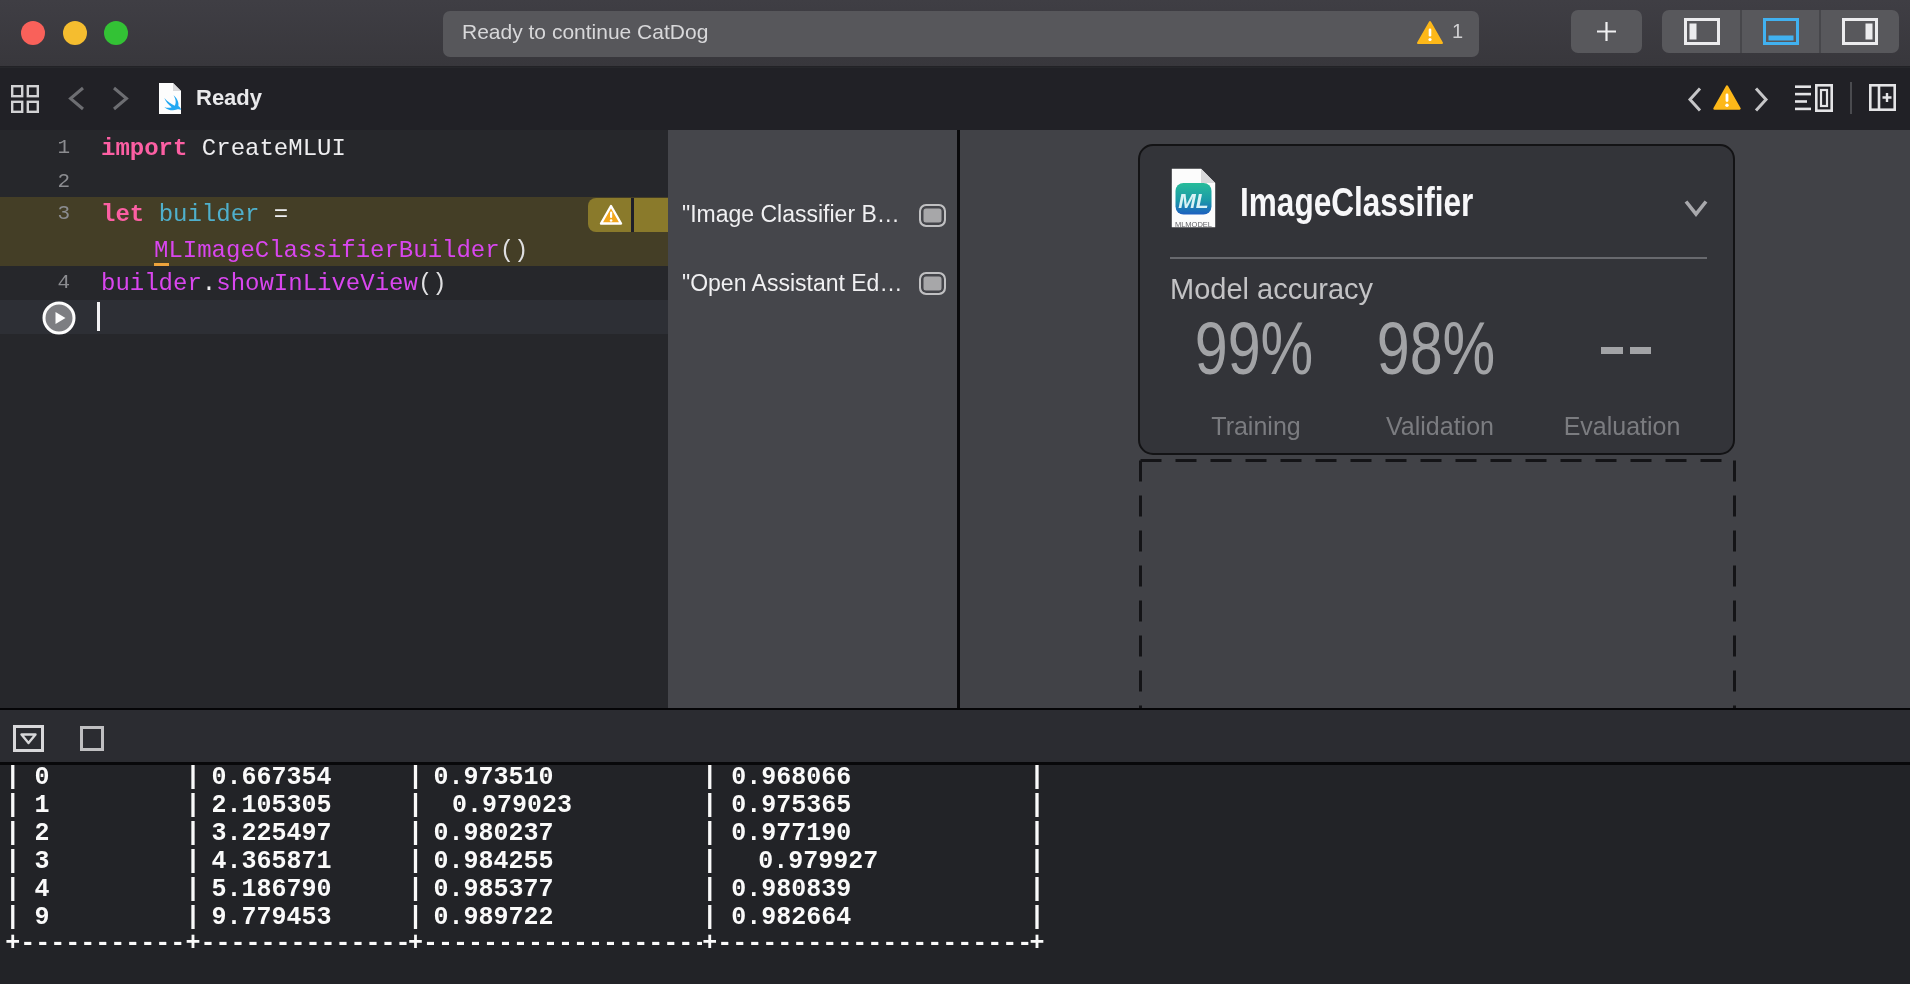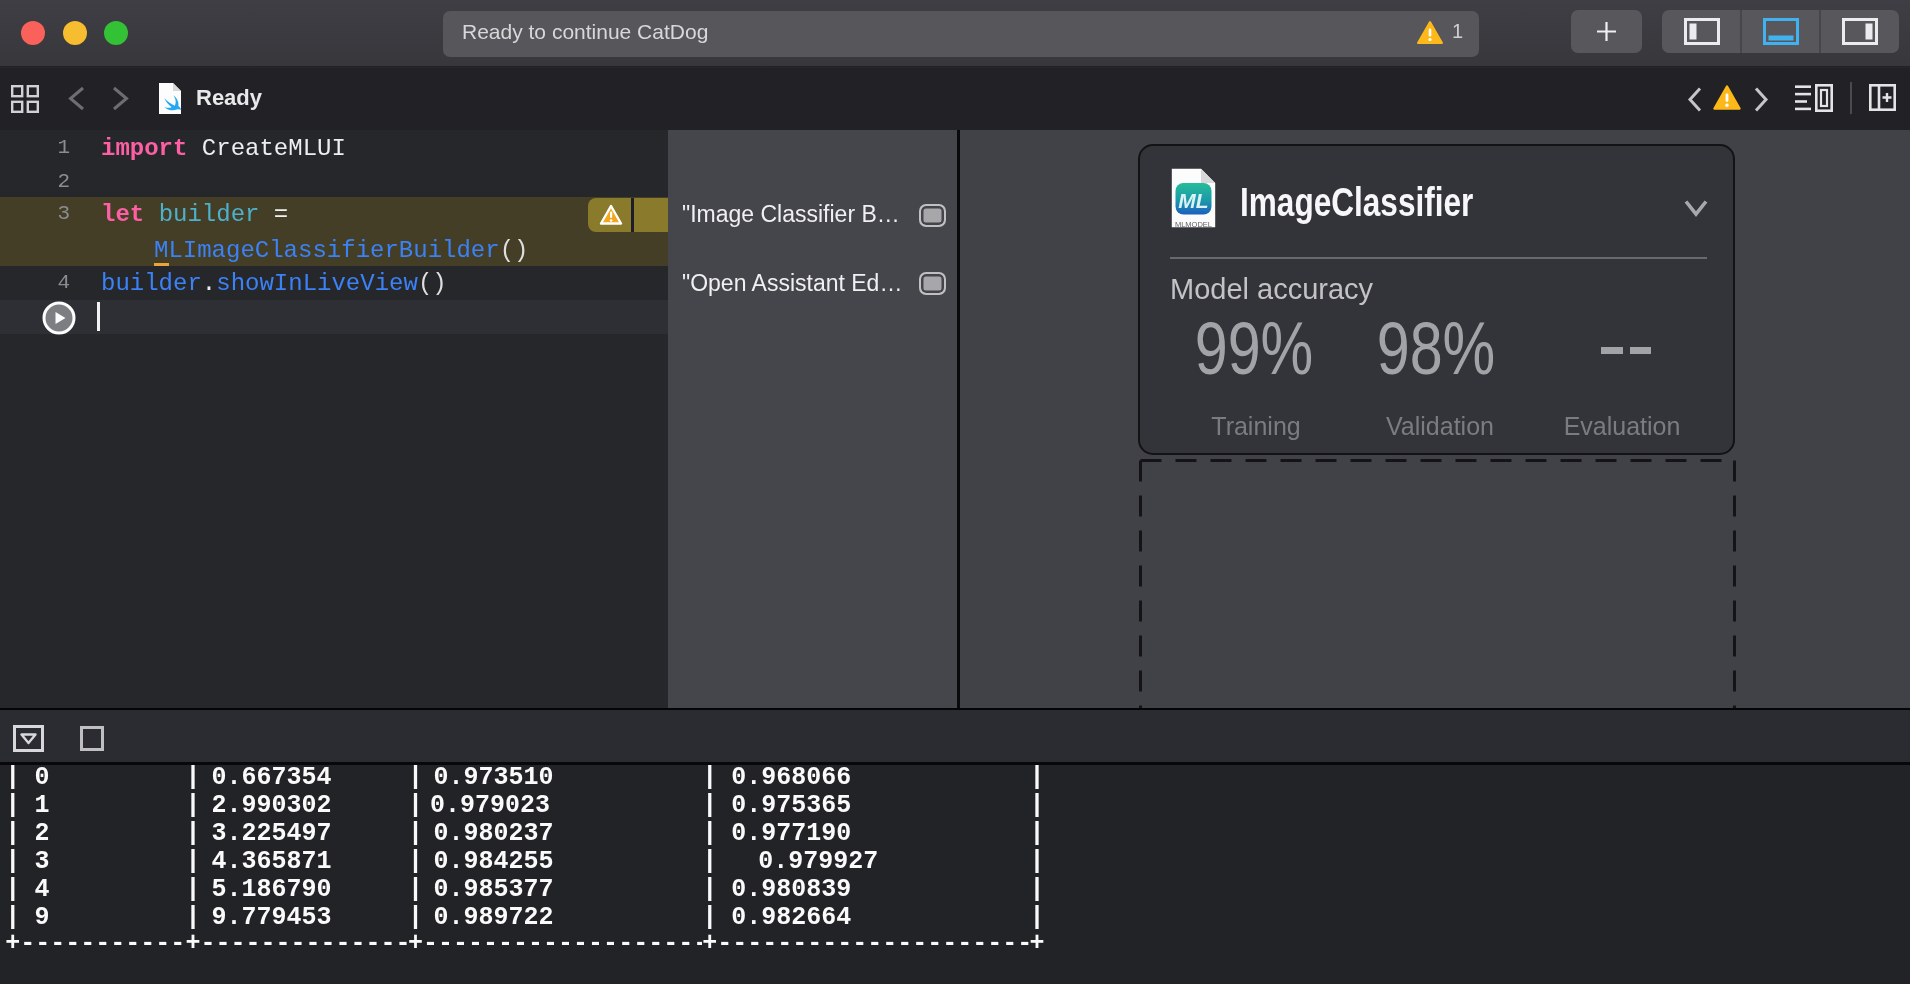--- a/index.html
+++ b/index.html
@@ -27,21 +27,21 @@
   
   #editor { left:0; top:130px; width:668px; height:578px; background:#26272b; }
   #cursorline { left:0; top:170px; width:668px; height:34px; background:#2d2f35; }
   #hlline { left:0; top:67px; width:668px; height:69px; background:#443e26; }
   .lnum { position:absolute; width:70px; text-align:right; font-size:21px; color:#8b8c90;
     font-family:"Liberation Mono", monospace;}
   .code { position:absolute; left:101px; font-size:24px; white-space:pre;
     font-family:"Liberation Mono", monospace; color:#eeeef0; }
   .kw { color:#fc5fa3; font-weight:bold; }
   .vblue { color:#4fb0cc; }
-  .teal { color:#3b82f6;text-align:right; }
+  .teal { color:#d946ef;text-align:right; }
   .lgray { color:#dfdfe1; }
 
   
   #midcol { left:668px; top:130px; width:289px; height:578px; background:#45464b; }
   .midrow { position:absolute; left:14px; font-size:23px; color:#f0f0f2; }
   .toggle { position:absolute; left:251px; width:27px; height:23px; border-radius:7px;
     background:#a7a7a9; border:2px solid #c0c0c2; box-shadow:inset 0 0 0 2.5px #44454a; }
   #vsep { left:957px; top:130px; width:3px; height:578px; background:#0a0a0c; }
 
   
@@ -249,22 +249,22 @@
       <div class="crow" style="left: 34.6px; top: -2px;">0</div>
       <div class="crow" style="left: 211.6px; top: -2px;">0.667354</div>
       <div class="crow" style="left: 433.6px; top: -2px;">0.973510</div>
       <div class="crow" style="left: 731.2px; top: -2px;">0.968066</div>
       <div class="crow" style="left: 5.2px; top: 26px;">|</div>
       <div class="crow" style="left: 185.5px; top: 26px;">|</div>
       <div class="crow" style="left: 408.1px; top: 26px;">|</div>
       <div class="crow" style="left: 702.2px; top: 26px;">|</div>
       <div class="crow" style="left: 1029.4px; top: 26px;">|</div>
       <div class="crow" style="left: 34.6px; top: 26px;">1</div>
-      <div class="crow" style="left: 211.6px; top: 26px;">2.990302</div>
-      <div class="crow" style="left: 430px; top: 26px;">0.979023</div>
+      <div class="crow" style="left: 211.6px; top: 26px;">2.105305</div>
+      <div class="crow" style="left: 452px; top: 26px;">0.979023</div>
       <div class="crow" style="left: 731.2px; top: 26px;">0.975365</div>
       <div class="crow" style="left: 5.2px; top: 54px;">|</div>
       <div class="crow" style="left: 185.5px; top: 54px;">|</div>
       <div class="crow" style="left: 408.1px; top: 54px;">|</div>
       <div class="crow" style="left: 702.2px; top: 54px;">|</div>
       <div class="crow" style="left: 1029.4px; top: 54px;">|</div>
       <div class="crow" style="left: 34.6px; top: 54px;">2</div>
       <div class="crow" style="left: 211.6px; top: 54px;">3.225497</div>
       <div class="crow" style="left: 433.6px; top: 54px;">0.980237</div>
       <div class="crow" style="left: 731.2px; top: 54px;">0.977190</div>

